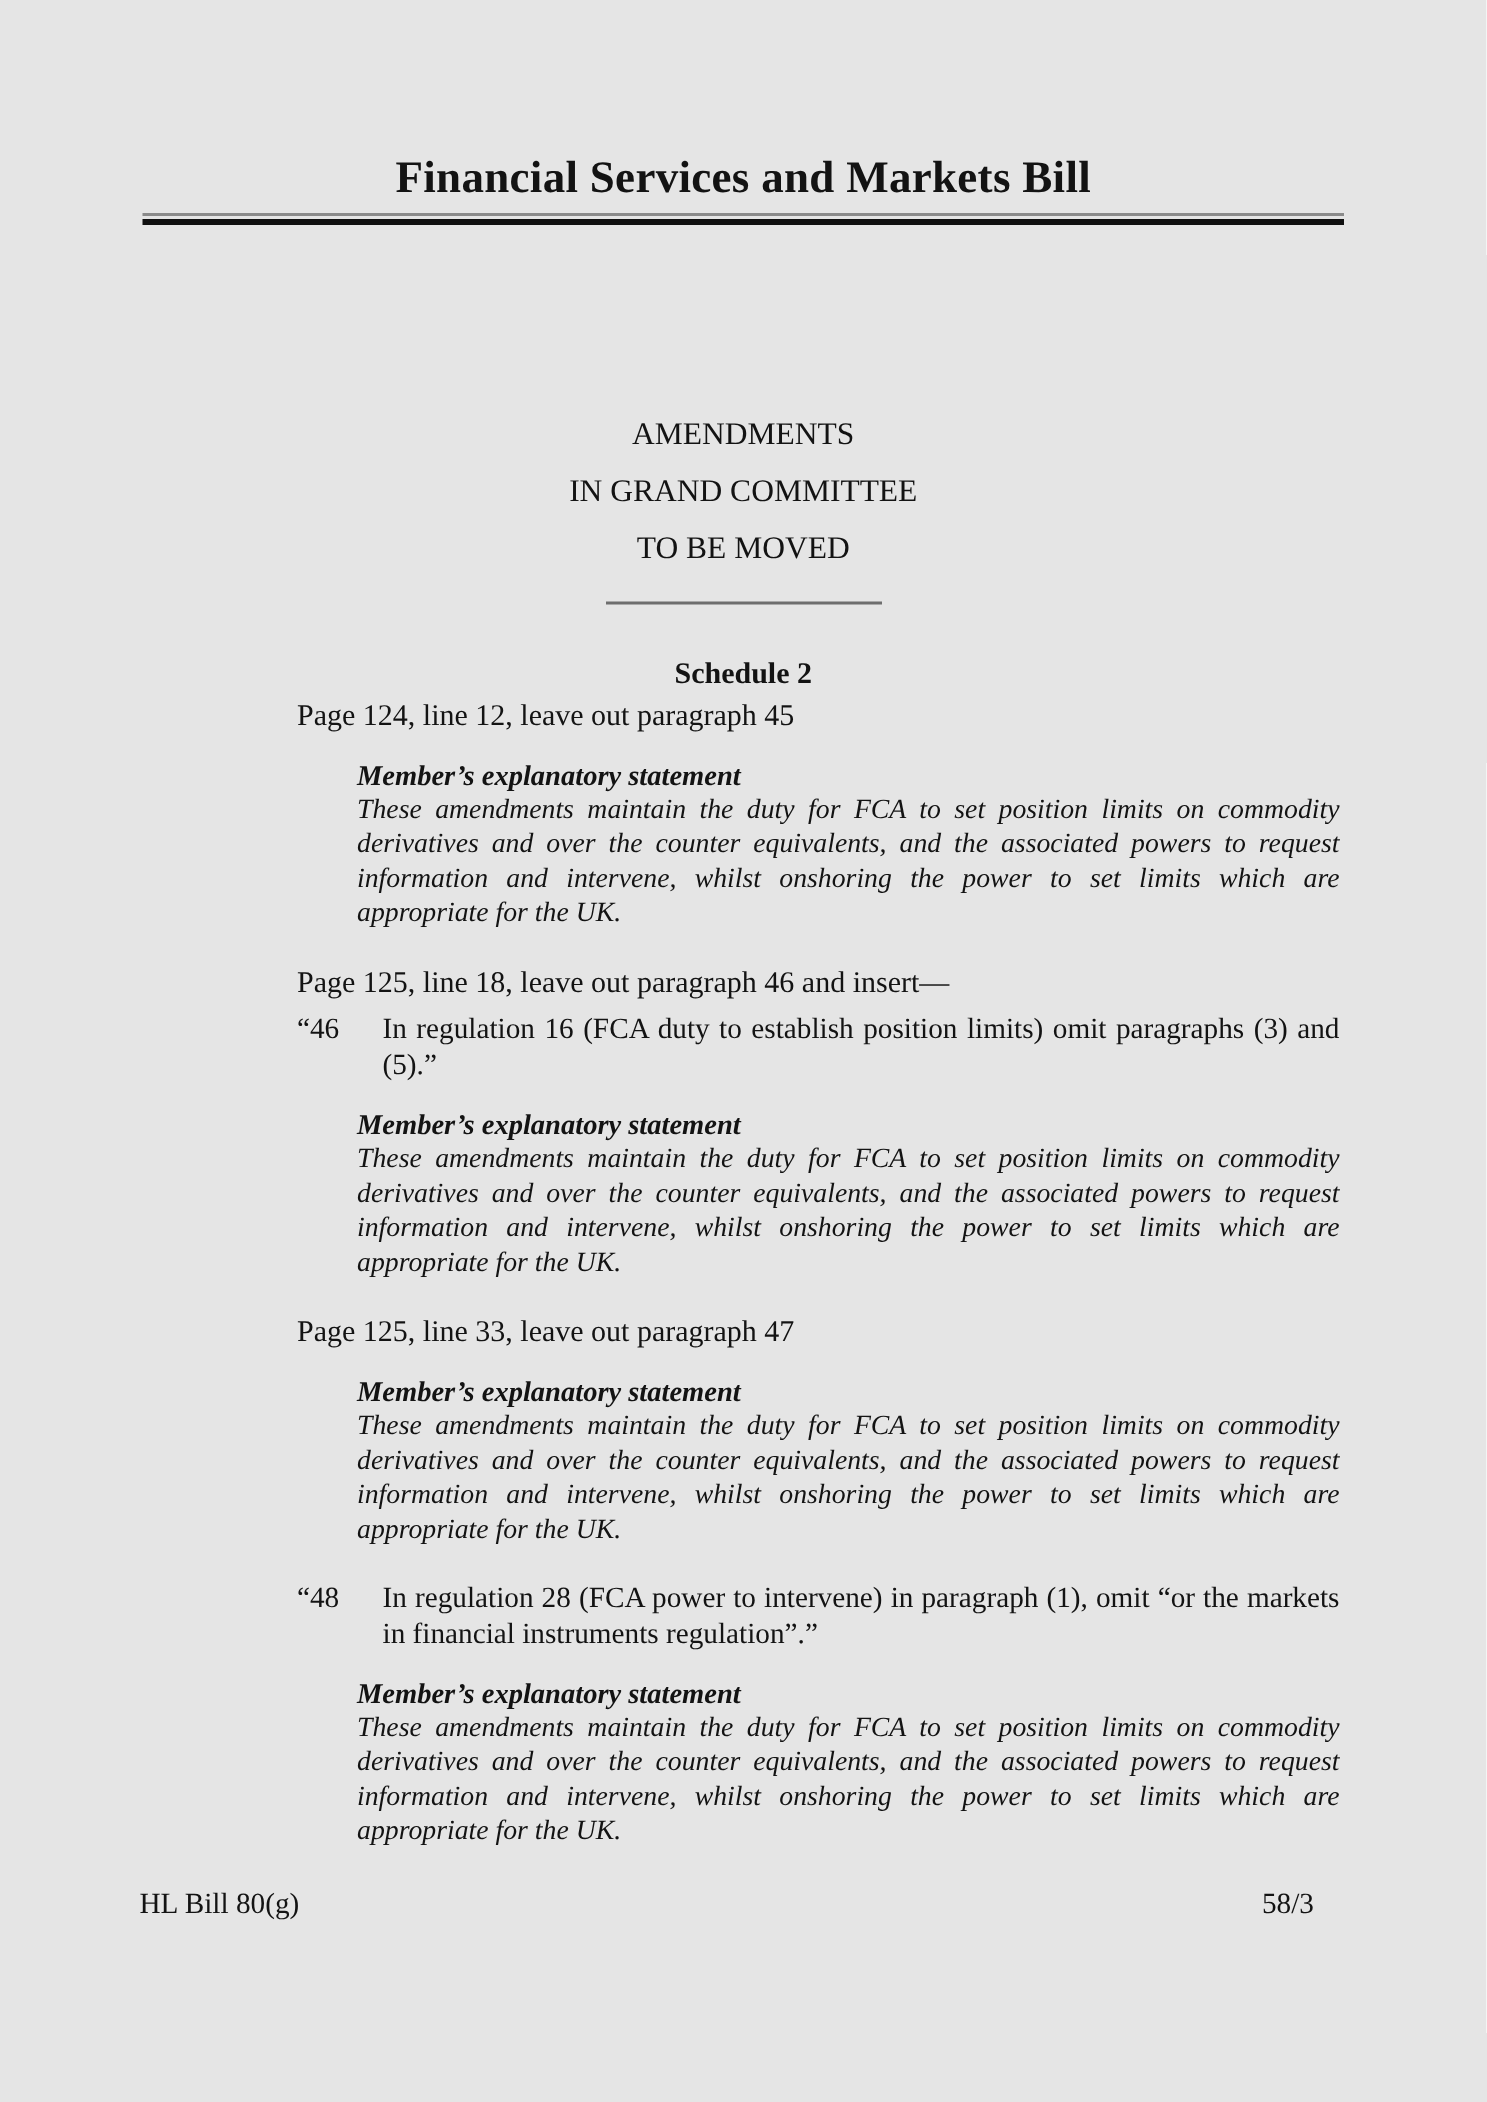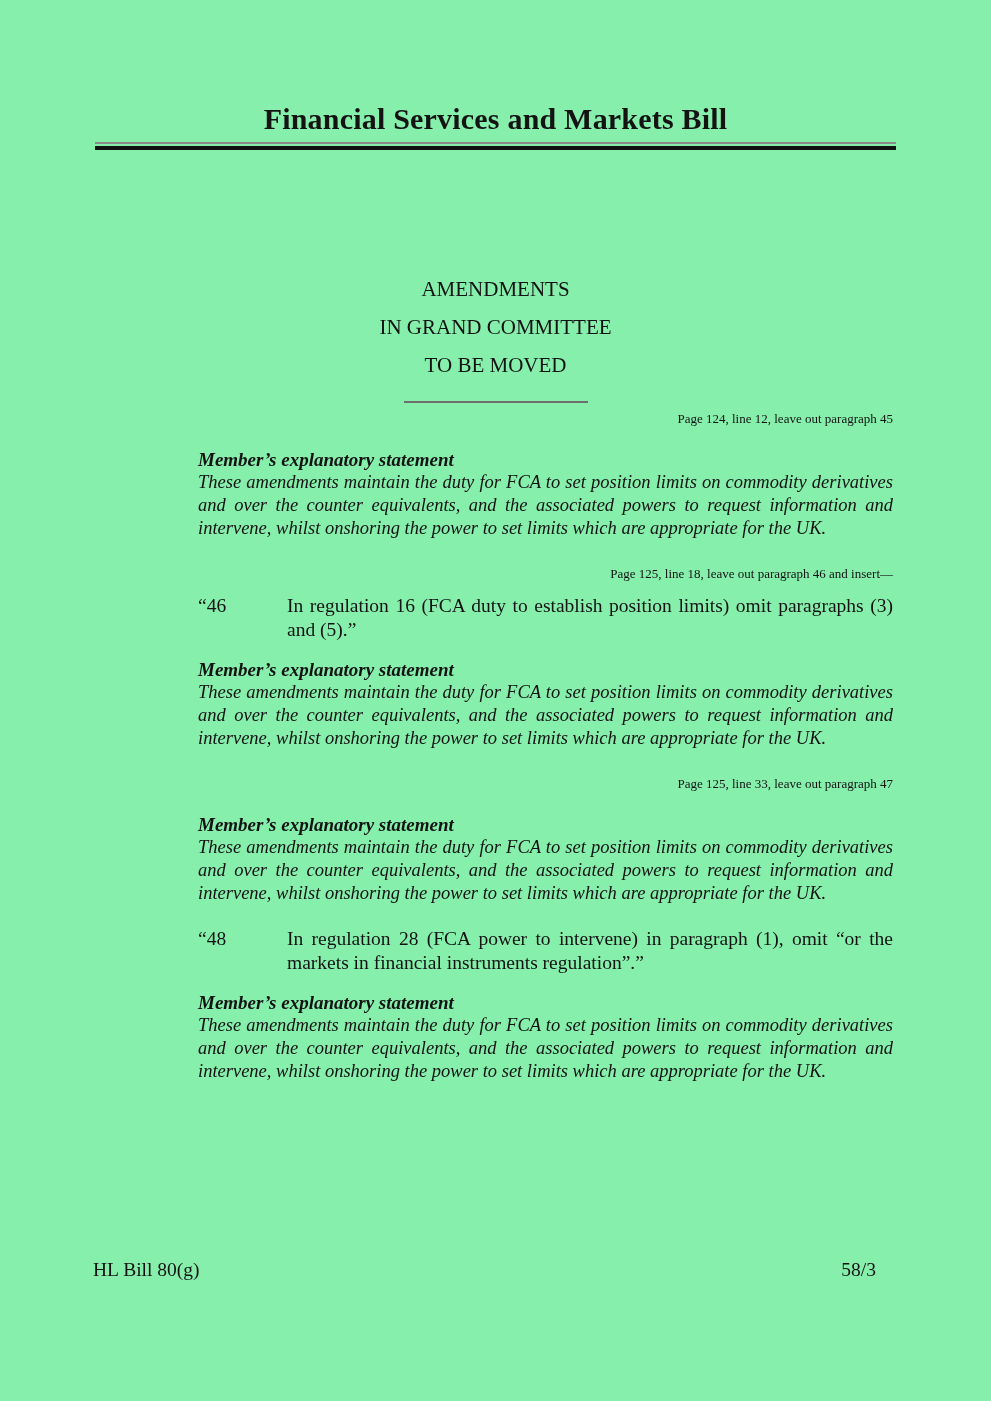--- a/index.html
+++ b/index.html
@@ -4,21 +4,21 @@
 <style>
   html, body {
     margin: 0;
     padding: 0;
     background: #ffffff;
   }
   .page {
     position: relative;
     width: 991px;
     height: 1401px;
-    background: #86efac;
+    background: #e5e5e5;
     color: #131313;
     font-family: "Liberation Serif", serif;
     overflow: hidden;
     box-sizing: border-box;
   }
   .title {
     margin: 0;
     padding-top: 100px;
     text-align: center;
     font-size: 30px;
@@ -63,43 +63,42 @@
     text-align: center;
     font-size: 20px;
     line-height: 26px;
   }
   .body-col {
     margin: 0 98px 0 198px;
   }
   .amendment { margin: 0; }
   .amendment.gap { margin-top: 22px; }
   .instruction {
-    font-size: 13px;
+    font-size: 20px;
     line-height: 24px;
     margin-top: 4px;
-    text-align: right;
   }
   .inserted {
     position: relative;
     margin-top: 8px;
     padding-left: 57px;
     font-size: 19.5px;
     line-height: 23.5px;
   }
   .inserted .num {
     position: absolute;
     left: 0;
     top: 0;
   }
   .inserted .text {
     text-align: justify;
-    margin-left: 32px;
   }
   .explanatory {
     margin-top: 18px;
+    margin-left: 40px;
   }
   .explanatory-heading {
     font-size: 19px;
     line-height: 22px;
     font-weight: bold;
     font-style: italic;
   }
   .explanatory-text {
     font-size: 18.5px;
     line-height: 23px;
@@ -130,20 +129,21 @@
   </div>
 
   <div class="preamble">
     <div class="preamble-line">AMENDMENTS</div>
     <div class="preamble-line">IN GRAND COMMITTEE</div>
     <div class="preamble-line">TO BE MOVED</div>
   </div>
 
   <div class="separator"></div>
 
+  <div class="schedule-heading">Schedule 2</div>
 
 
   <div class="body-col">
 
     <div class="amendment">
       <div class="instruction">Page 124, line 12, leave out paragraph 45</div>
       <div class="explanatory">
         <div class="explanatory-heading">Member’s explanatory statement</div>
         <div class="explanatory-text">These amendments maintain the duty for FCA to set position limits on commodity derivatives and over the counter equivalents, and the associated powers to request information and intervene, whilst onshoring the power to set limits which are appropriate for the UK.</div>
       </div>

